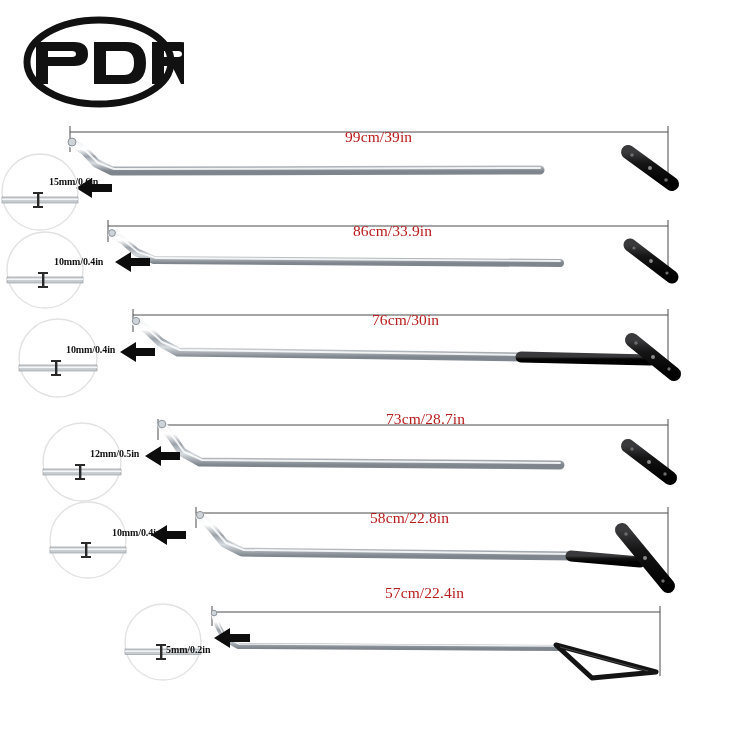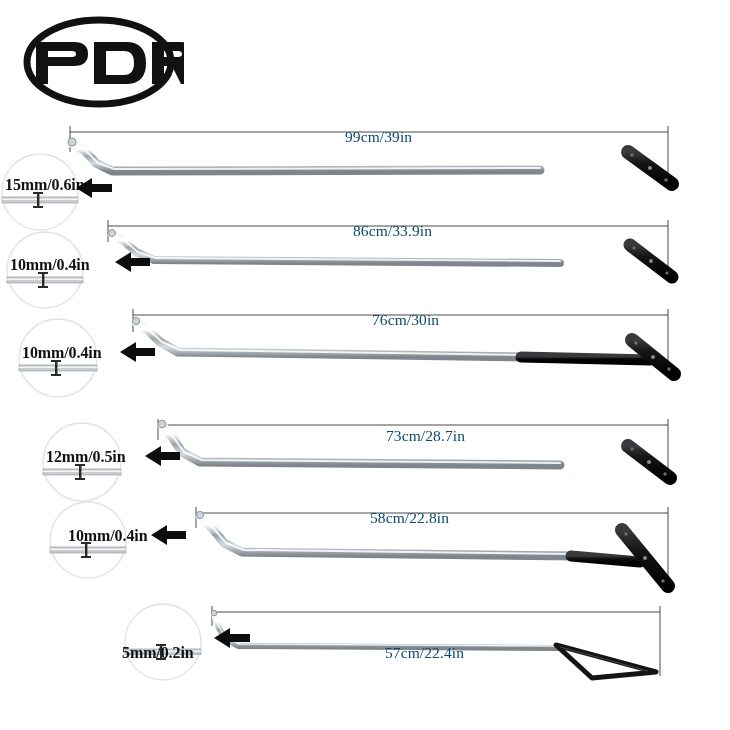--- a/index.html
+++ b/index.html
@@ -32,32 +32,33 @@
     left: 0;
     top: 0;
     width: 730px;
     height: 730px;
     pointer-events: none;
   }
   .len-label {
     position: absolute;
     font-family: "Liberation Serif", "DejaVu Serif", serif;
     font-size: 15.5px;
-    color: #0c4a6e;
+    color: #b91c1c;
     white-space: nowrap;
     letter-spacing: 0.1px;
   }
   .dia-label {
     position: absolute;
     font-family: "Liberation Serif", "DejaVu Serif", serif;
-    font-size: 16px;
+    font-size: 10px;
     font-weight: bold;
     color: #121212;
     white-space: nowrap;
     letter-spacing: -0.1px;
+    margin-left: 44px;
   }
   svg { display: block; }
 </style>
 </head>
 <body>
 
 <div id="stage">
 
   <div id="logo">
     <svg viewBox="0 0 170 100" width="170" height="100">
@@ -187,21 +188,21 @@
     <path d="M180 452 L161 452 L161 446 L145 456 L161 466 L161 460 L180 460 Z" fill="#0d0d0d"></path>
     <circle cx="82" cy="462" r="39" fill="none" stroke="#e2e2e2" stroke-width="1.4"></circle>
     <g>
       <rect x="43" y="469" width="78" height="6" fill="#c6cbd0" stroke="#9aa0a6" stroke-width="0.7"></rect>
       <rect x="43" y="470.5" width="78" height="1.6" fill="#ffffff" opacity="0.8"></rect>
       <rect x="79" y="464" width="2.4" height="16" fill="#2a2a2a"></rect>
       <rect x="75" y="464" width="10" height="2" fill="#2a2a2a"></rect>
       <rect x="75" y="478" width="10" height="2" fill="#2a2a2a"></rect>
     </g>
   </svg>
-  <div class="len-label" style="left:386px; top:427px;">73cm/28.7in</div>
+  <div class="len-label" style="left:386px; top:410px;">73cm/28.7in</div>
   <div class="dia-label" style="left:46px; top:448px;">12mm/0.5in</div>
 
   <svg class="tool-row" viewBox="0 0 730 730">
     <line x1="196" y1="513" x2="668" y2="513" stroke="#4a4a4a" stroke-width="1"></line>
     <line x1="196" y1="507" x2="196" y2="528" stroke="#4a4a4a" stroke-width="1"></line>
     <line x1="668" y1="507" x2="668" y2="588" stroke="#4a4a4a" stroke-width="1"></line>
     <path d="M200 516 L212 528 L224 543 L242 552 L575 556" fill="none" stroke="url(#rodG1)" stroke-width="9" stroke-linecap="round" stroke-linejoin="round"></path>
     <path d="M202 517 L214 529 L226 543 L244 550 L575 554" fill="none" stroke="#ffffff" stroke-width="2" stroke-linecap="round" opacity="0.85"></path>
     <path d="M571 556 L640 562" stroke="url(#blkG1)" stroke-width="11" stroke-linecap="round"></path>
     <path d="M622 530 L668 586" stroke="url(#blkG1)" stroke-width="14" stroke-linecap="round"></path>
@@ -235,16 +236,16 @@
     <path d="M250 634 L230 634 L230 628 L214 638 L230 648 L230 642 L250 642 Z" fill="#0d0d0d"></path>
     <circle cx="163" cy="642" r="38" fill="none" stroke="#e2e2e2" stroke-width="1.4"></circle>
     <g>
       <rect x="125" y="649" width="76" height="5.5" fill="#c6cbd0" stroke="#9aa0a6" stroke-width="0.7"></rect>
       <rect x="125" y="650.4" width="76" height="1.5" fill="#ffffff" opacity="0.8"></rect>
       <rect x="160" y="644" width="2.4" height="16" fill="#2a2a2a"></rect>
       <rect x="156" y="644" width="10" height="2" fill="#2a2a2a"></rect>
       <rect x="156" y="658" width="10" height="2" fill="#2a2a2a"></rect>
     </g>
   </svg>
-  <div class="len-label" style="left:385px; top:644px;text-align:center;">57cm/22.4in</div>
+  <div class="len-label" style="left:385px; top:584px;text-align:center;">57cm/22.4in</div>
   <div class="dia-label" style="left:122px; top:644px;">5mm/0.2in</div>
 
 </div>
 
 </body></html>

